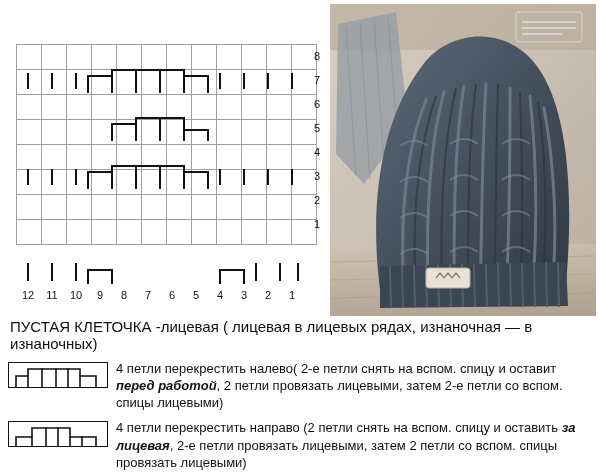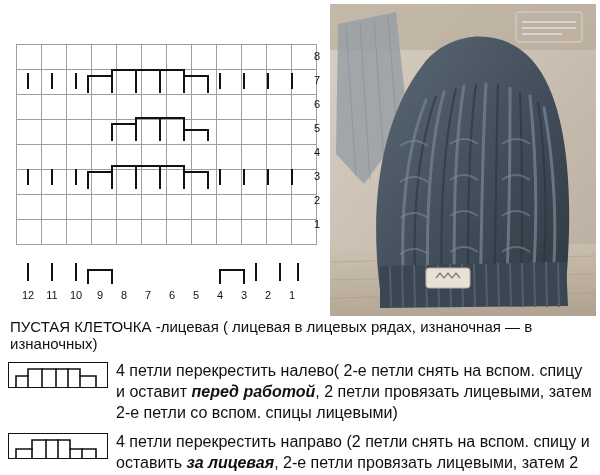--- a/index.html
+++ b/index.html
@@ -49,21 +49,21 @@
   #legend{position:absolute;left:8px;top:318px;width:586px;}
   .legend-main{
     font-size:15px;color:#111;margin:0 0 8px 2px;letter-spacing:0;
   }
   .legend-row{display:flex;align-items:flex-start;margin-bottom:8px;}
   .legend-key{
     width:100px;flex:0 0 100px;margin-right:8px;margin-top:2px;
   }
   .legend-key svg{display:block;border:0;}
   .legend-text{
-    font-size:16px;line-height:1.32;color:#111;flex:1;
+    font-size:13px;line-height:1.32;color:#111;flex:1;
   }
   .legend-text i{font-style:italic;font-weight:bold;}
 </style>
 </head>
 <body>
 
 <div class="page">
 
   <div id="chart-area">
 

